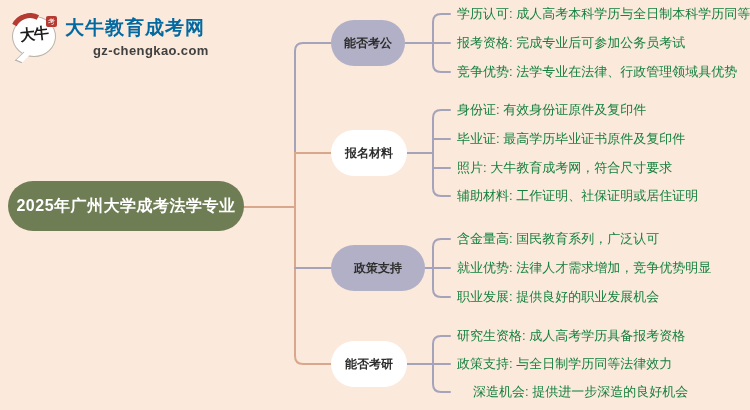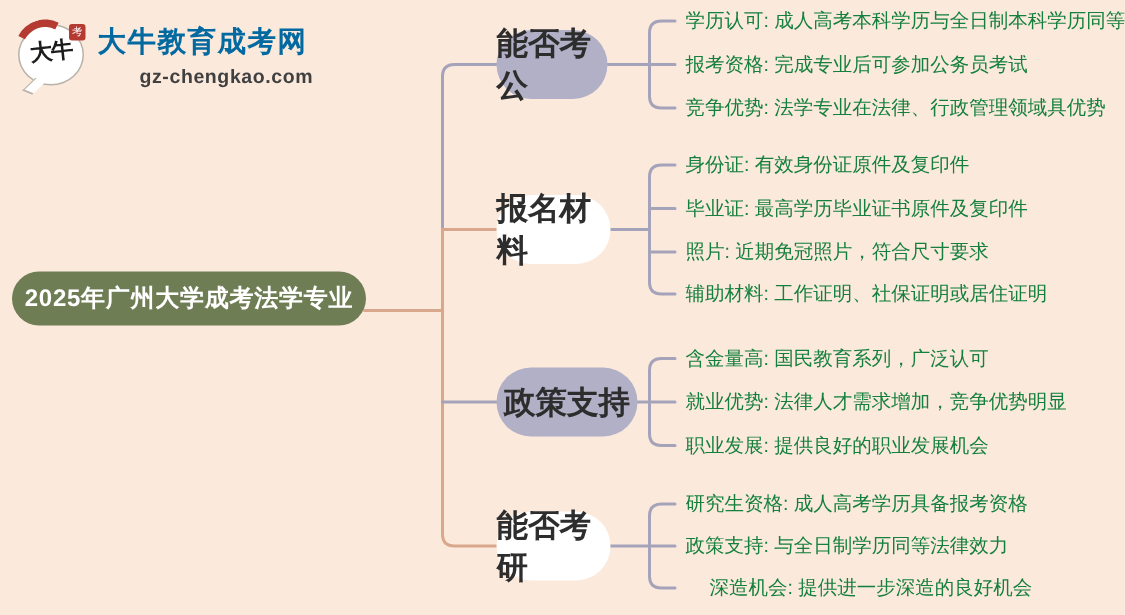--- a/index.html
+++ b/index.html
@@ -38,28 +38,28 @@
   .bubble .tail {
     position:absolute; left:5px; bottom:-6px; width:9px; height:9px;
     background:#fff; border-left:1.5px solid #b9b2a8; border-bottom:1.5px solid #b9b2a8;
     transform:skew(-35deg) rotate(18deg);
   }
   .logo-text .cn { font-size:19px; font-weight:bold; color:#0369a1; letter-spacing:1px; }
   .logo-text .en { font-size:13px; font-weight:bold; color:#404040; margin-top:2px; letter-spacing:.4px;margin-left:28px; }
 
   
   .root-pill {
-    position:absolute; left:8px; top:181px; width:236px; height:36px;
+    position:absolute; left:8px; top:181px; width:236px; height:50px;
     background:#6f7d55; border-radius:25px; color:#ffffff;
     font-size:16px; font-weight:bold; display:flex; align-items:center;
     justify-content:center; letter-spacing:.5px;
   }
   .pill {
     position:absolute; height:46px; border-radius:23px; color:#2d2d2d;
-    font-size:21px; font-weight:bold; display:flex; align-items:center;
+    font-size:12px; font-weight:bold; display:flex; align-items:center;
     justify-content:center;
   }
   .pill.purple { background:#b2b0c6; }
   .pill.tan    { background:#ffffff; }
   .pill.b1 { left:331px; top:20px;  width:74px; }
   .pill.b2 { left:331px; top:130px; width:76px; }
   .pill.b3 { left:331px; top:245px; width:94px; }
   .pill.b4 { left:331px; top:341px; width:76px; }
 
   .leaf {
@@ -114,21 +114,21 @@
   <div class="pill tan b2">报名材料</div>
   <div class="pill purple b3">政策支持</div>
   <div class="pill tan b4">能否考研</div>
 
   <div class="leaf" style="top:5px;">学历认可: 成人高考本科学历与全日制本科学历同等</div>
   <div class="leaf" style="top:34px;">报考资格: 完成专业后可参加公务员考试</div>
   <div class="leaf" style="top:63px;">竞争优势: 法学专业在法律、行政管理领域具优势</div>
 
   <div class="leaf" style="top:101px;">身份证: 有效身份证原件及复印件</div>
   <div class="leaf" style="top:130px;">毕业证: 最高学历毕业证书原件及复印件</div>
-  <div class="leaf" style="top:159px;">照片: 近期免冠照片，符合尺寸要求</div>
+  <div class="leaf" style="top:159px;">照片: 大牛教育成考网，符合尺寸要求</div>
   <div class="leaf" style="top:187px;">辅助材料: 工作证明、社保证明或居住证明</div>
 
   <div class="leaf" style="top:230px;">含金量高: 国民教育系列，广泛认可</div>
   <div class="leaf" style="top:259px;">就业优势: 法律人才需求增加，竞争优势明显</div>
   <div class="leaf" style="top:288px;">职业发展: 提供良好的职业发展机会</div>
 
   <div class="leaf" style="top:327px;">研究生资格: 成人高考学历具备报考资格</div>
   <div class="leaf" style="top:355px;">政策支持: 与全日制学历同等法律效力</div>
   <div class="leaf" style="top:383px;margin-left:16px;">深造机会: 提供进一步深造的良好机会</div>
 

